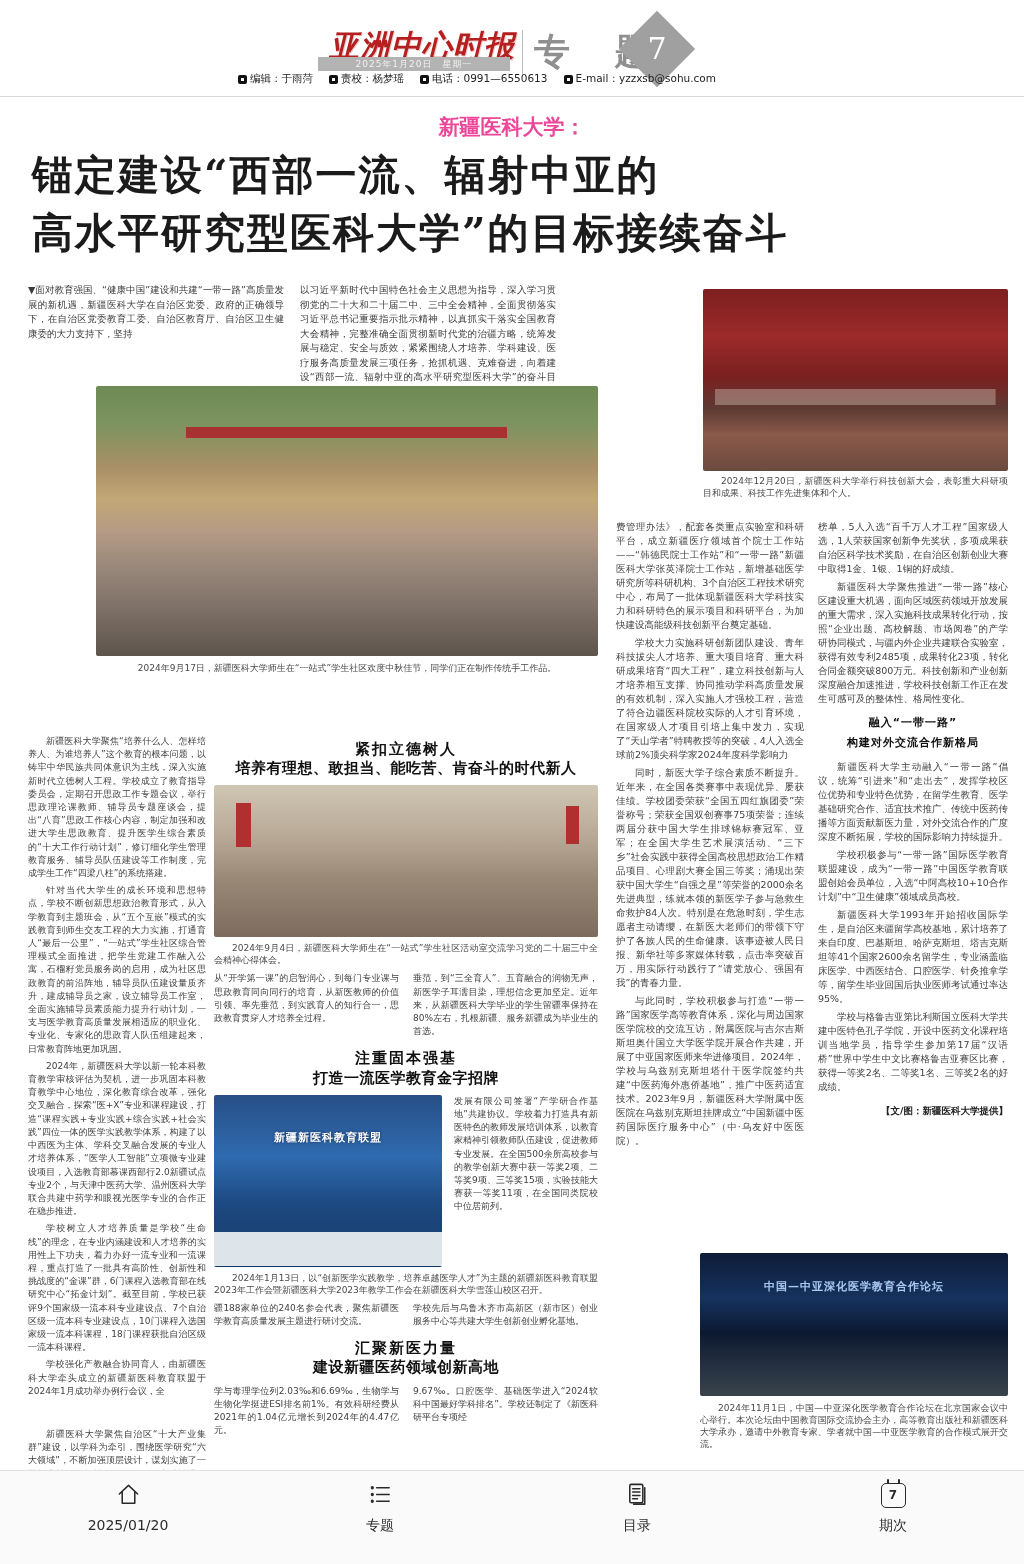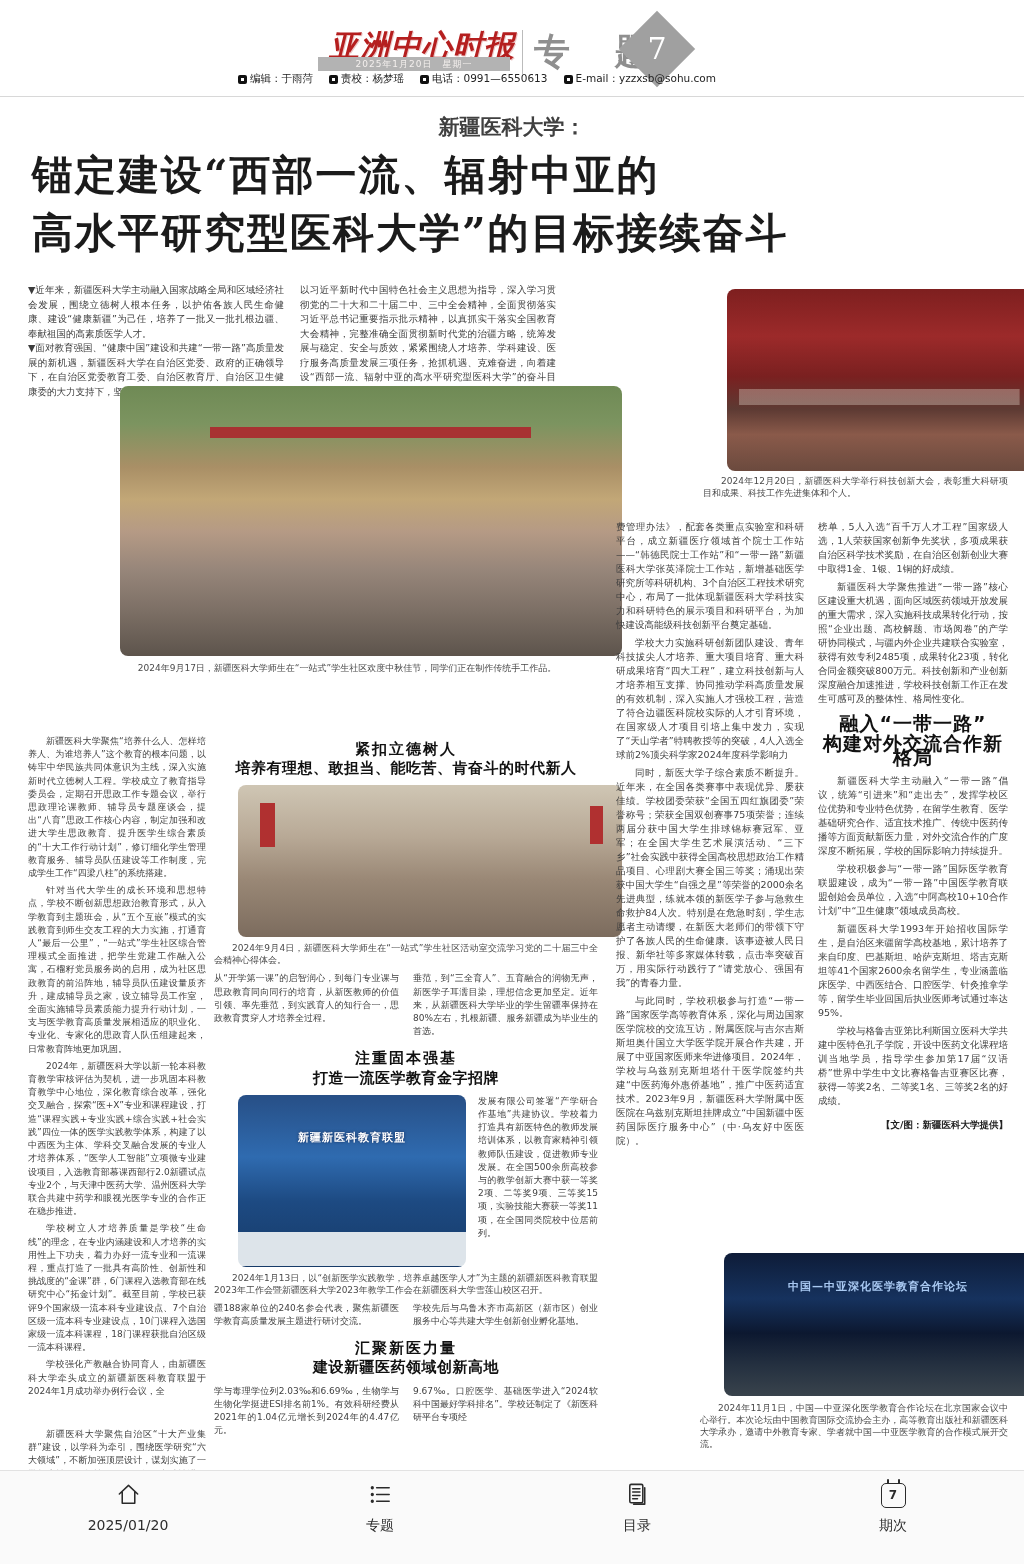--- a/index.html
+++ b/index.html
@@ -20,33 +20,33 @@
   .diamond-num { left:630px; top:22px; width:54px; height:54px; text-align:center; line-height:54px;
                  color:#fff; font-size:30px; font-family:"DejaVu Serif",serif; }
   .info-line { left:238px; top:72px; width:560px; display:flex; gap:16px; align-items:center;
                font-size:10.5px; color:#222; white-space:nowrap; }
   .info-item { display:flex; align-items:center; gap:3px; }
   .bullet { width:9px; height:9px; background:#111; border-radius:2px; position:relative; flex:0 0 auto; }
   .bullet::after{ content:""; position:absolute; left:3px; top:3px; width:3px; height:3px; background:#fff; }
   .mast-rule { left:0; top:96px; width:1024px; height:1px; background:#d8d8d8; }
 
   
-  .kicker { left:112px; top:113px; width:800px; text-align:center; font-size:21px; font-weight:bold; color:#404040; }
+  .kicker { left:112px; top:113px; width:800px; text-align:center; font-size:21px; font-weight:bold; color:#ec4899; }
   .hl { left:32px; top:148px; width:960px; font-family:"DejaVu Serif",serif;
         font-weight:bold; color:#1b1b1b; font-size:41px; letter-spacing:2px; white-space:nowrap; }
   .hl2 { top:206px; }
 
   
   .introcol { top:283px; width:256px; font-size:9.5px; line-height:14.5px; text-align:justify; color:#3c3c3c; }
   .introcol p { text-indent:2em; }
   .ic1 { left:28px; } .ic2 { left:300px; }
   .introcol p.noind { text-indent:0; }
 
   
-  .photo { overflow:hidden; border-radius:8px;margin-left:24px; }
+  .photo { overflow:hidden; border-radius:2px; }
   .ph-main { left:96px; top:386px; width:502px; height:270px;
     background:
       linear-gradient(#a83232,#a83232) 50% 16%/64% 11px no-repeat,
       linear-gradient(180deg,#6f8a55 0%,#7c9460 14%,#a98f66 30%,#c2a777 42%,#b59a85 54%,#97867a 68%,#7b6e64 84%,#5d544c 100%); }
   .ph-topright { left:703px; top:289px; width:305px; height:182px;
     background:
       linear-gradient(rgba(232,222,210,.35),rgba(232,222,210,.35)) 50% 60%/92% 16px no-repeat,
       linear-gradient(180deg,#7e1f1f 0%,#9c2a2a 26%,#7a2020 48%,#5d3a33 66%,#8a5a4a 80%,#6b4a3e 100%); }
   .ph-community { width:100%; height:152px;
     background:
@@ -77,21 +77,21 @@
   .bodycol p.noind { text-indent:0; }
   .col1 { left:28px; top:735px; width:178px; }
   .midblock { left:214px; top:733px; width:384px; }
   .col4 { left:616px; top:520px; width:188px; font-size:9.5px; line-height:14px; }
   .col5 { left:818px; top:520px; width:190px; font-size:9.5px; line-height:14px; }
   .gap28 { height:26px; }
 
   .sec-head { text-align:center; font-weight:bold; color:#111; margin:10px 0 10px; }
   .sec-head .t1 { font-size:15px; letter-spacing:2px; }
   .sec-head .t2 { font-size:15px; margin-top:6px; letter-spacing:.5px; }
-  .sec-head.small .t1,.sec-head.small .t2 { font-size:19px; letter-spacing:1px; }
+  .sec-head.small .t1,.sec-head.small .t2 { font-size:11px; letter-spacing:1px; }
 
   .midrow { display:flex; gap:14px; margin-top:6px; }
   .midrow .mcol { flex:1; }
   .mid-caption { margin:5px 0 4px; }
   .conf-row { display:flex; gap:12px; margin-top:4px; }
   .credit { text-align:right; font-size:9.5px; color:#222; margin-top:10px; font-weight:bold; }
 
   
   .navbar { left:0; top:1470px; width:1024px; height:94px; background:#fafafa; border-top:1px solid #e2e2e2; }
   .nav-item { position:absolute; top:10px; width:140px; transform:translateX(-50%);
@@ -133,21 +133,20 @@
         <span>E-mail：yzzxsb@sohu.com</span>
       </span>
   </div>
   <div class="abs mast-rule"></div>
 
   <div class="abs kicker">新疆医科大学：</div>
   <div class="abs hl">锚定建设“西部一流、辐射中亚的</div>
   <div class="abs hl hl2">高水平研究型医科大学”的目标接续奋斗</div>
 
   <div class="abs introcol ic1">
-    <p class="noind">▼近年来，新疆医科大学主动融入国家战略全局和区域经济社会发展，围绕立德树人根本任务，以护佑各族人民生命健康、建设“健康新疆”为己任，培养了一批又一批扎根边疆、奉献祖国的高素质医学人才。</p>
     <p class="noind">▼面对教育强国、“健康中国”建设和共建“一带一路”高质量发展的新机遇，新疆医科大学在自治区党委、政府的正确领导下，在自治区党委教育工委、自治区教育厅、自治区卫生健康委的大力支持下，坚持</p>
   </div>
   <div class="abs introcol ic2">
     <p class="noind">以习近平新时代中国特色社会主义思想为指导，深入学习贯彻党的二十大和二十届二中、三中全会精神，全面贯彻落实习近平总书记重要指示批示精神，以真抓实干落实全国教育大会精神，完整准确全面贯彻新时代党的治疆方略，统筹发展与稳定、安全与质效，紧紧围绕人才培养、学科建设、医疗服务高质量发展三项任务，抢抓机遇、克难奋进，向着建设“西部一流、辐射中亚的高水平研究型医科大学”的奋斗目标坚定前行。</p>
   </div>
 
   <div class="abs photo ph-topright"></div>
   <div class="abs caption ind cap-topright">2024年12月20日，新疆医科大学举行科技创新大会，表彰重大科研项目和成果、科技工作先进集体和个人。</div>
 
   <div class="abs photo ph-main"></div>

